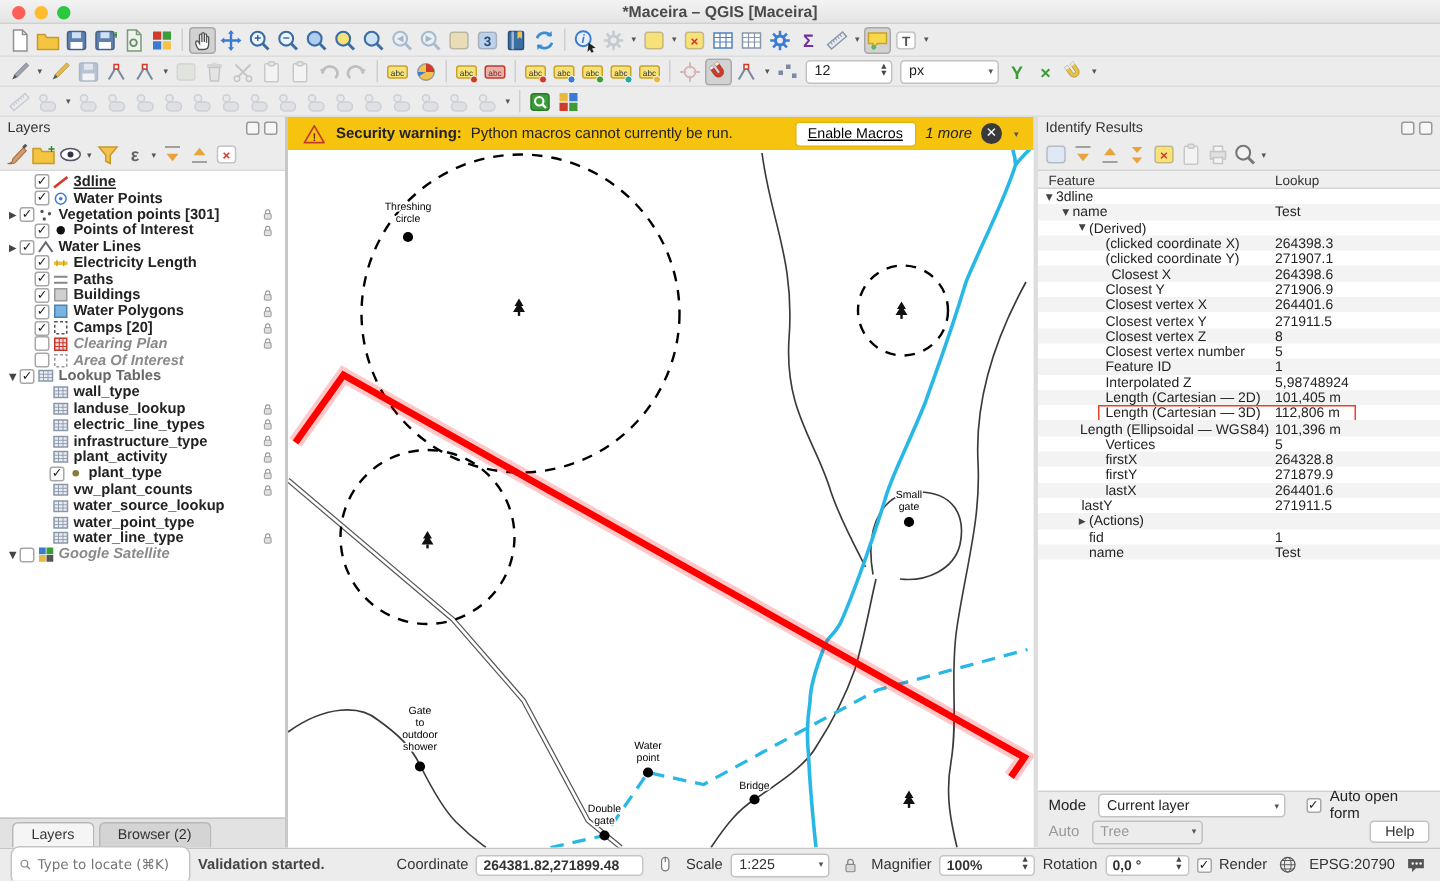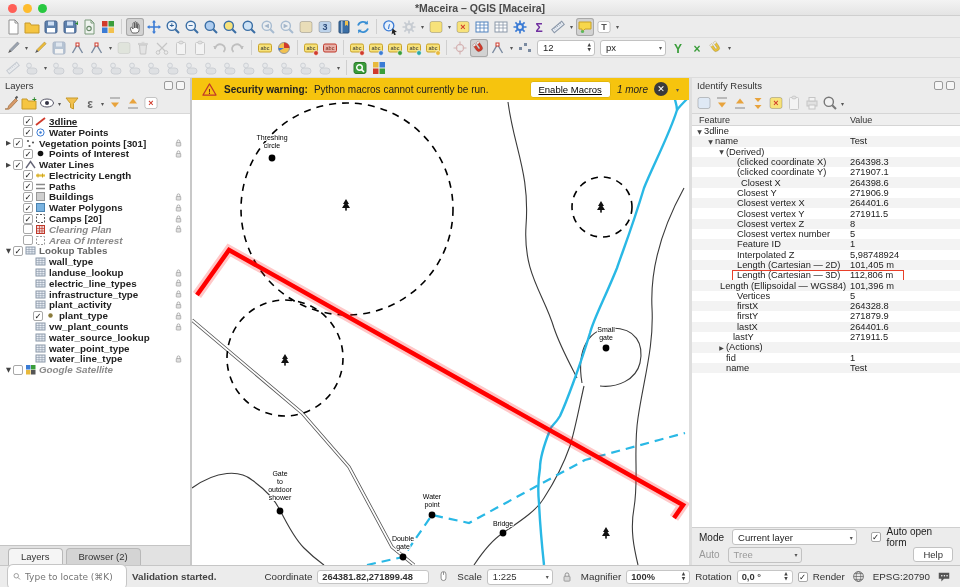--- a/index.html
+++ b/index.html
@@ -1154,21 +1154,21 @@
         <span class="icon">
           <svg width="16" height="16" viewBox="0 0 16 16">
             <circle cx="6.8" cy="6.8" r="4.6" fill="#f2f2f2" stroke="#777" stroke-width="1.4"></circle>
             <line x1="10.2" y1="10.2" x2="14" y2="14" stroke="#777" stroke-width="2"></line>
           </svg>
         </span>
         <span class="ddc">▾</span>
       </div>
     <div class="ithead">
       <span class="c1">Feature</span>
-      <span class="c2">Value</span>
+      <span class="c2">Lookup</span>
     </div>
     <div class="irows" id="identifyRows">
         <div class="irow" style="padding-left: 3px;">
           <span class="arrow">▼</span>
           <span class="lbl">3dline</span>
         </div>
         <div class="irow alt" style="padding-left: 14px;">
           <span class="arrow">▼</span>
           <span class="lbl">name</span>
           <span class="val">Test</span>
@@ -1255,21 +1255,21 @@
         <div class="irow" style="padding-left: 36px;">
           <span class="arrow"></span>
           <span class="lbl">firstY</span>
           <span class="val">271879.9</span>
         </div>
         <div class="irow alt" style="padding-left: 36px;">
           <span class="arrow"></span>
           <span class="lbl">lastX</span>
           <span class="val">264401.6</span>
         </div>
-        <div class="irow" style="padding-left: 32px;">
+        <div class="irow" style="padding-left: 20px;">
           <span class="arrow"></span>
           <span class="lbl">lastY</span>
           <span class="val">271911.5</span>
         </div>
         <div class="irow alt" style="padding-left: 25px;">
           <span class="arrow">▶</span>
           <span class="lbl">(Actions)</span>
         </div>
         <div class="irow" style="padding-left: 25px;">
           <span class="arrow"></span>

